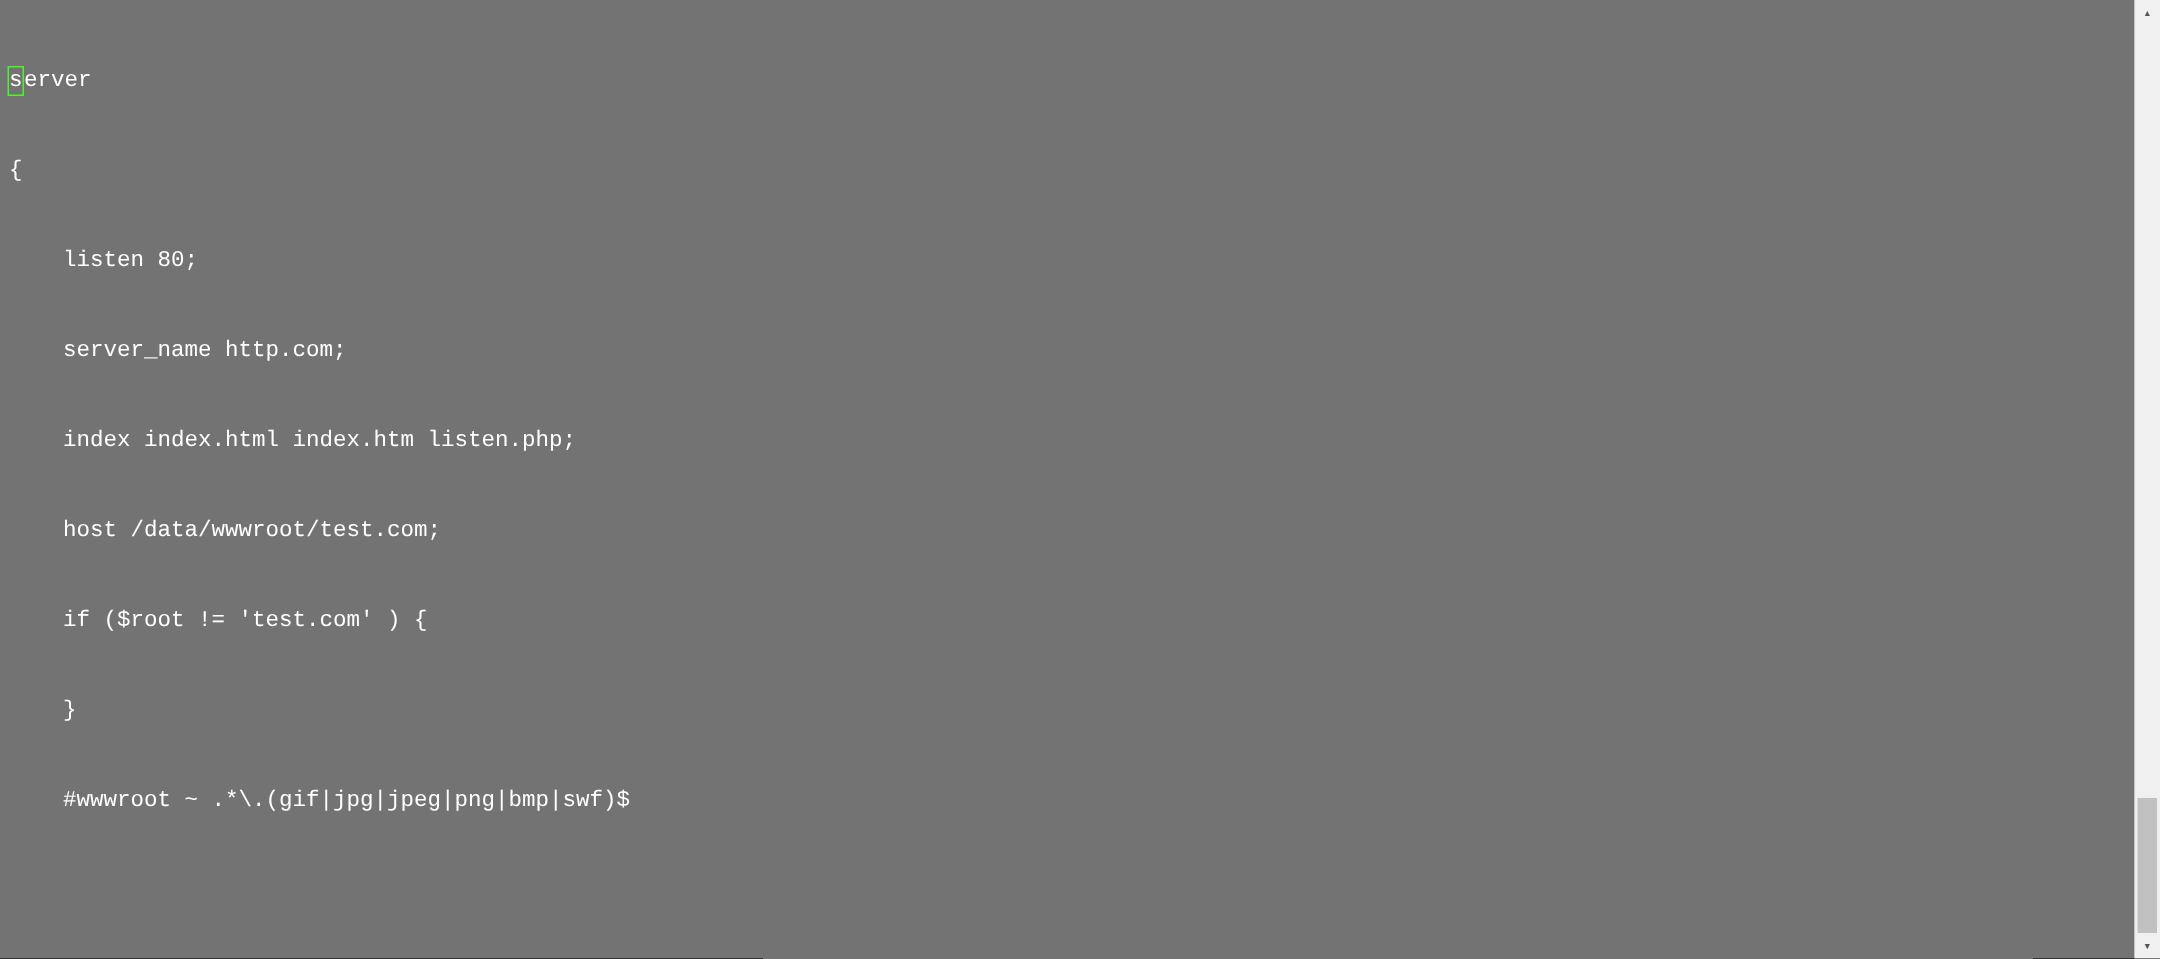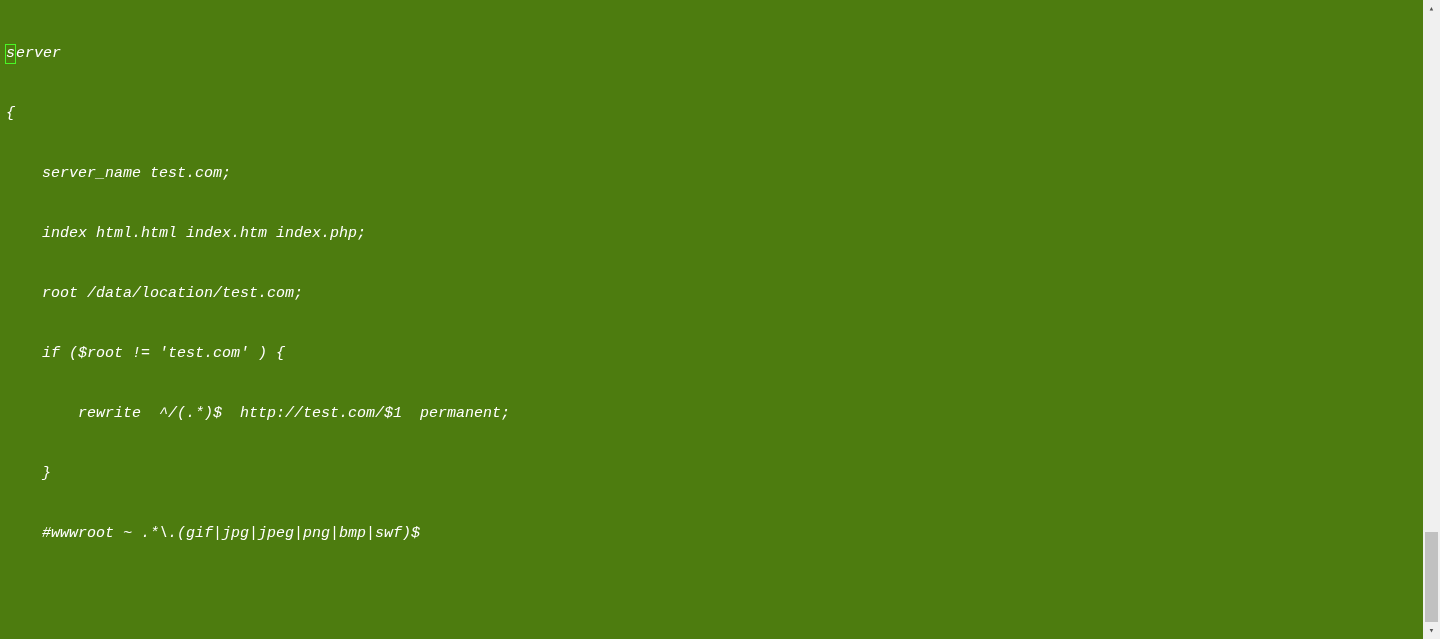--- a/index.html
+++ b/index.html
@@ -16,25 +16,24 @@
     body {
       font-family: "Consolas", "Courier New", monospace;
       font-size: 15px;
       line-height: 20px;
       color: #fff;
       position: relative;
     }
     .terminal {
       width: calc(100% - 17px);
       height: 100%;
-      background: #4d7c0f;
+      background: #737373;
       padding: 4px 0 0 6px;
       white-space: pre;
       overflow: hidden;
-      font-style: italic;
     }
     .line {
       white-space: pre;
     }
     .cursor-char {
       display: inline-block;
       border: 1px solid #4af626;
       color: #fff;
       line-height: 18px;
       padding: 0;
@@ -76,25 +75,25 @@
       bottom: 0;
       height: 90px;
     }
   </style>
 </head>
 <body>
 
 <div class="terminal">
   <div class="line"><span class="cursor-char">s</span><span>erver</span></div>
   <div class="line">{</div>
-  <div class="line">    server_name test.com;</div>
-  <div class="line">    index html.html index.htm index.php;</div>
-  <div class="line">    root /data/location/test.com;</div>
+  <div class="line">    listen 80;</div>
+  <div class="line">    server_name http.com;</div>
+  <div class="line">    index index.html index.htm listen.php;</div>
+  <div class="line">    host /data/wwwroot/test.com;</div>
   <div class="line">    if ($root != 'test.com' ) {</div>
-  <div class="line">        rewrite  ^/(.*)$  http://test.com/$1  permanent;</div>
   <div class="line">    }</div>
   <div class="line">    #wwwroot ~ .*\.(gif|jpg|jpeg|png|bmp|swf)$</div>
   
   
   
   
   
   
   
   

